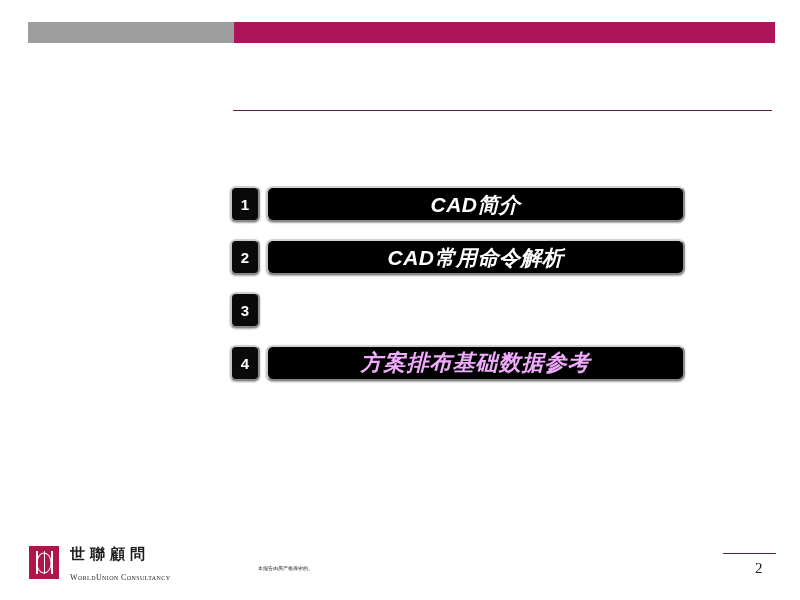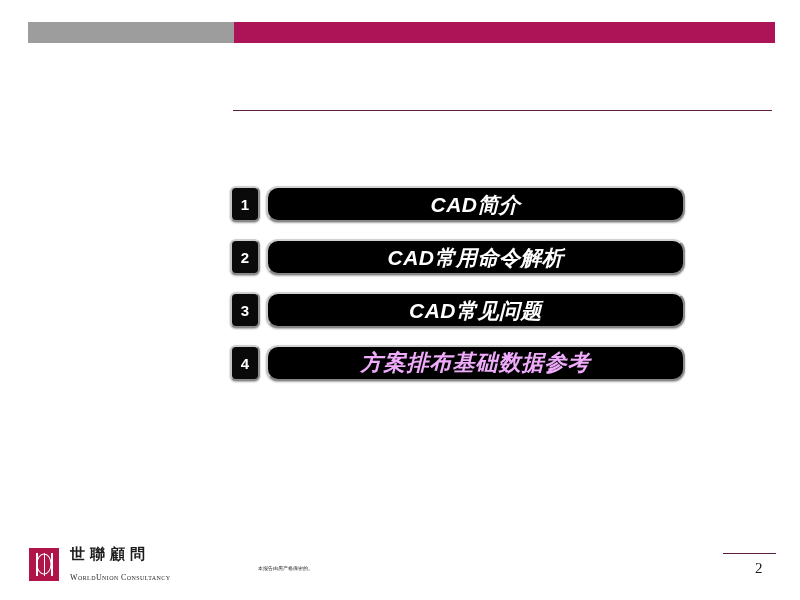--- a/index.html
+++ b/index.html
@@ -85,21 +85,21 @@
     font-size: 15px;
     font-weight: bold;
     font-family: "Liberation Sans", sans-serif;
     box-shadow: 0 1px 2px rgba(0,0,0,0.35);
   }
 
   .bar {
     margin-left: 6px;
     flex: 1 1 auto;
     height: 36px;
-    border-radius: 12px;
+    border-radius: 7px;
     background: #000000;
     border: 2px solid #a8a8a8;
     border-top-color: #d2d2d2;
     border-left-color: #c6c6c6;
     border-right-color: #8d8d8d;
     border-bottom-color: #888888;
     box-sizing: border-box;
     display: flex;
     align-items: center;
     justify-content: center;
@@ -125,21 +125,20 @@
     font-family: "Liberation Serif", "DejaVu Serif", serif;
     letter-spacing: 1px;
   }
 
   
   .logo-block {
     position: absolute;
     left: 29px;
     top: 546px;
     display: flex;
-    align-items: center;
   }
   .logo-mark {
     width: 30px;
     height: 33px;
     background: #b01448;
     position: relative;
     flex: 0 0 30px;
   }
   .logo-mark .lm-ring {
     position: absolute;
@@ -238,23 +237,20 @@
 
     <div class="agenda-row">
       <div class="num-badge">2</div>
       <div class="bar">
         <span class="bar-label">CAD常用命令解析</span>
       </div>
     </div>
 
     <div class="agenda-row">
       <div class="num-badge">3</div>
-      <div class="bar">
-        <span class="bar-label">CAD常见问题</span>
-      </div>
     </div>
 
     <div class="agenda-row">
       <div class="num-badge">4</div>
       <div class="bar">
         <span class="bar-label script">方案排布基础数据参考</span>
       </div>
     </div>
 
   </div>

